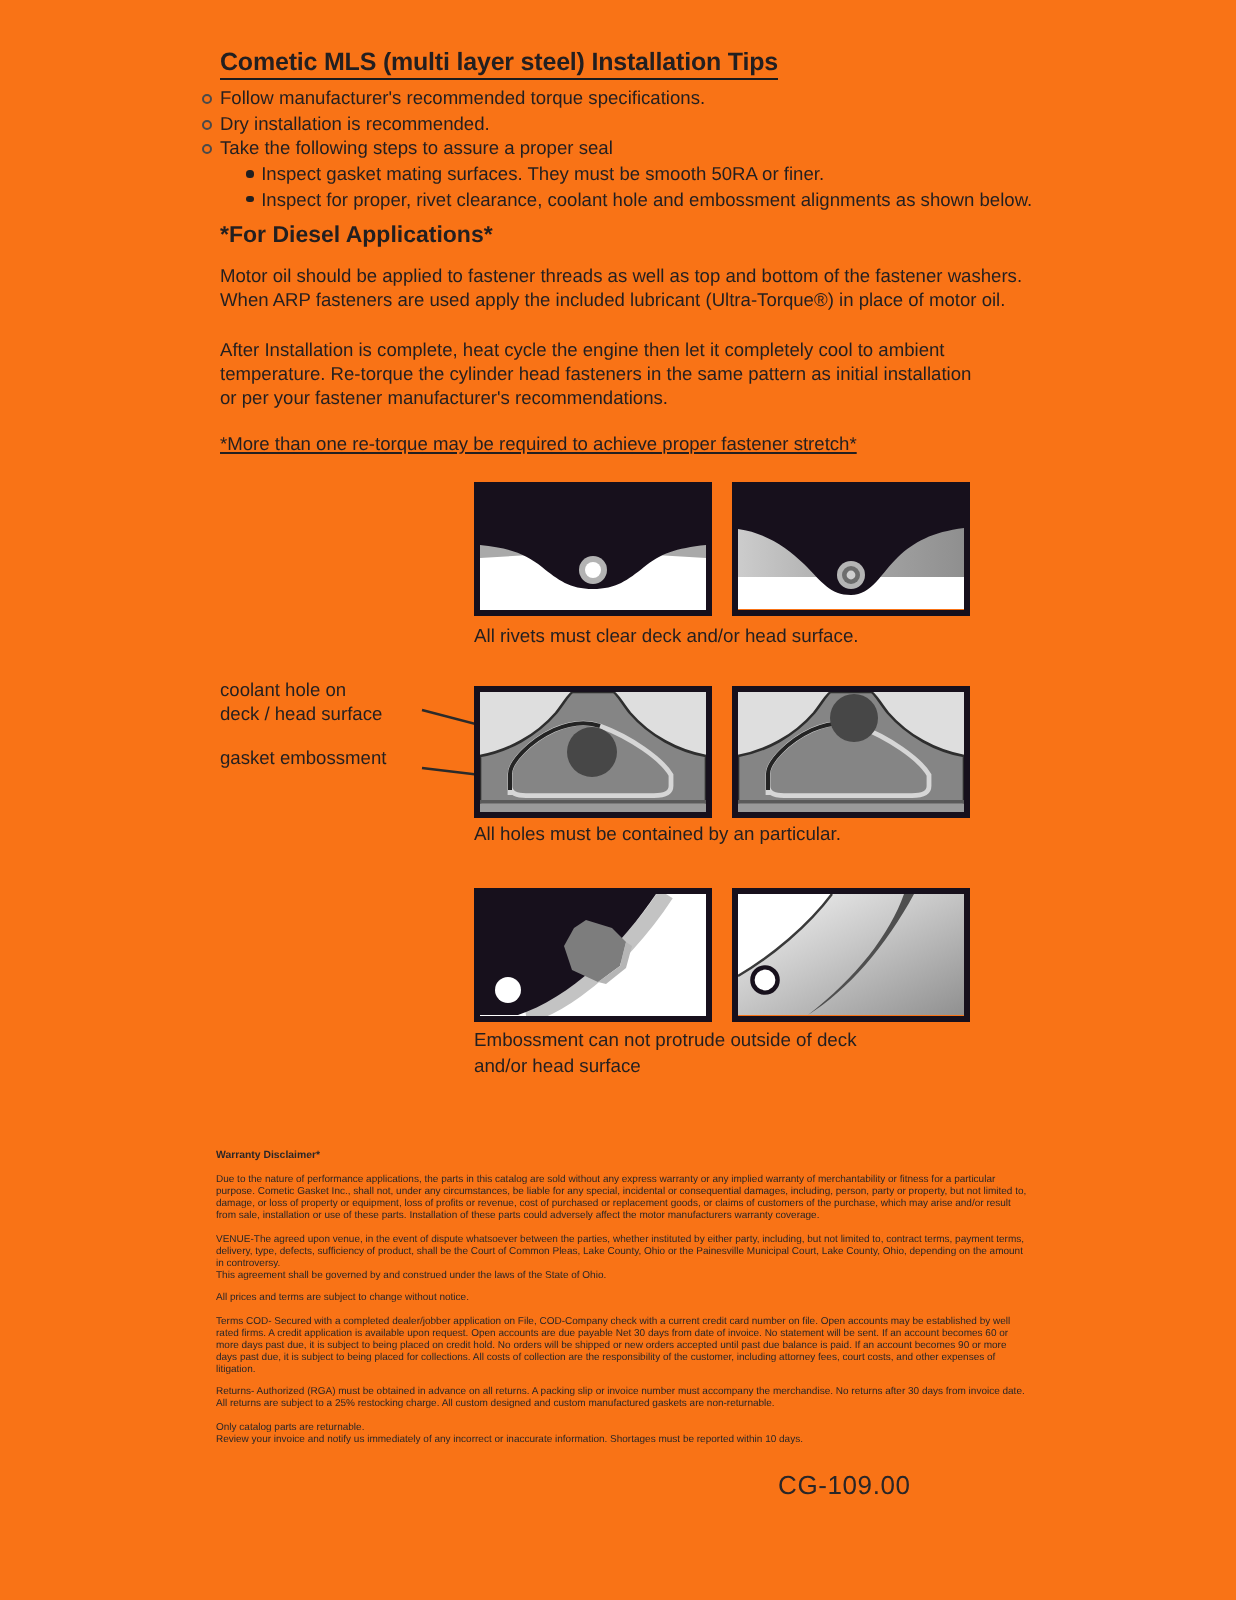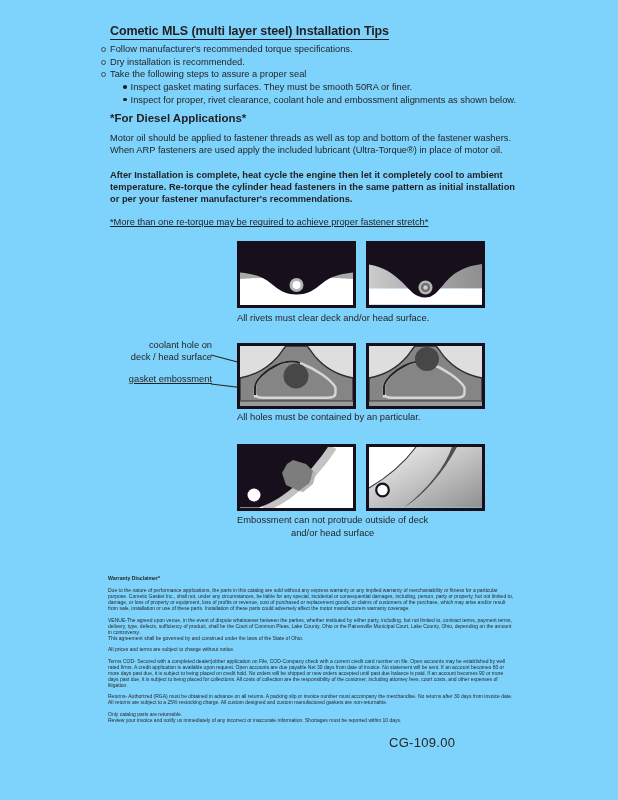--- a/index.html
+++ b/index.html
@@ -1,38 +1,38 @@
 <!DOCTYPE html>
 <html><head>
 <meta charset="utf-8">
 <style>
   html,body{margin:0;padding:0;}
   body{background:#ffffff;font-family:"Liberation Sans","DejaVu Sans",sans-serif;color:#231f20;}
-  .page{position:relative;width:618px;height:800px;background:#7dd3fc;overflow:hidden;}
+  .page{position:relative;width:618px;height:800px;background:#f97316;overflow:hidden;}
 
   .title{position:absolute;left:110px;top:24px;font-size:12.5px;font-weight:bold;
          letter-spacing:-0.1px;border-bottom:1.6px solid #1c1c1c;padding-bottom:1px;}
 
   .bullets{position:absolute;left:101px;top:43px;font-size:9.3px;line-height:12.7px;width:440px;}
   .b-item{display:flex;align-items:flex-start;}
   .b-marker{width:3px;height:3px;border:1px solid #4a4a4a;border-radius:50%;margin:4px 4px 0 0;flex:none;}
   .sub{margin-left:22px;}
   .s-marker{width:3.6px;height:3.6px;background:#231f20;border-radius:50%;margin:4px 4px 0 0;flex:none;}
 
   .diesel-h{position:absolute;left:110px;top:112px;font-size:11.5px;font-weight:bold;}
   .para{position:absolute;left:110px;width:440px;font-size:9.3px;line-height:12.2px;white-space:pre-line;}
-  .p1{top:132px;} .p2{top:169px;font-weight:bold;} .note{top:216px;text-decoration:underline;}
+  .p1{top:132px;} .p2{top:169px;} .note{top:216px;text-decoration:underline;}
 
   .dg-label{position:absolute;width:119px;text-align:center;font-size:12.5px;font-weight:600;
             letter-spacing:0.4px;color:#2b2b2b;margin-top:16px;}
   .panel{position:absolute;width:119px;}
-  .caption{position:absolute;left:237px;font-size:9.4px;line-height:12.5px;white-space:pre-line;text-align:center;}
+  .caption{position:absolute;left:237px;font-size:9.4px;line-height:12.5px;white-space:pre-line;}
 
-  .ann{position:absolute;left:110px;width:102px;text-align:right;font-size:9.3px;line-height:11.5px;white-space:pre-line;}
-  .ann1{top:340px;} .ann2{top:374px;text-decoration:underline;}
+  .ann{position:absolute;left:110px;width:102px;text-align:left;font-size:9.3px;line-height:11.5px;white-space:pre-line;}
+  .ann1{top:340px;} .ann2{top:374px;}
   .leader{position:absolute;left:209px;top:348px;}
 
   .legal{position:absolute;left:108px;top:575px;width:406px;font-size:5px;line-height:6px;color:#2a2627;}
   .legal h4{margin:0 0 6px 0;font-size:5.2px;font-weight:bold;}
   .legal p{margin:0 0 5.5px 0;white-space:pre-line;}
 
   .doc-code{position:absolute;left:389px;top:735px;font-size:13px;letter-spacing:0.3px;color:#2a2627;}
 </style>
 </head>
 <body>

